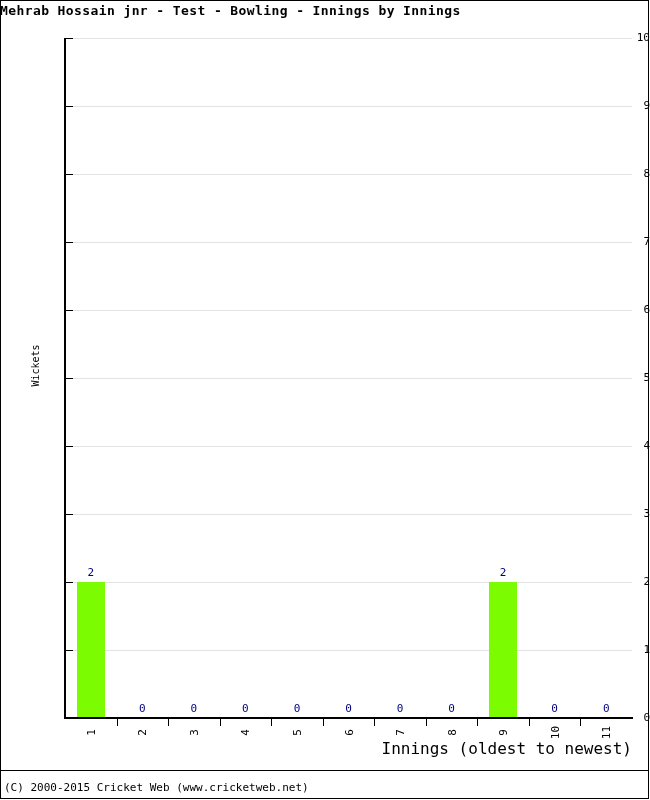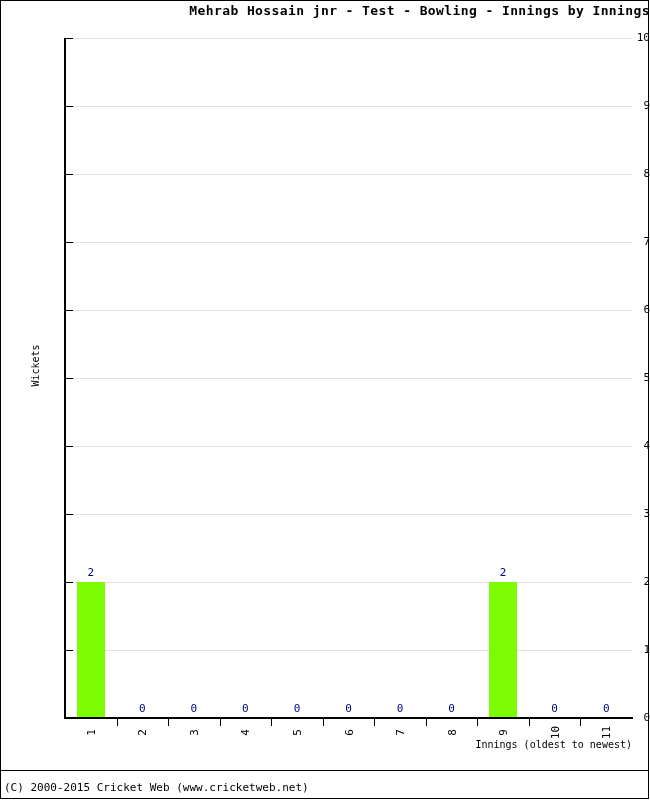--- a/index.html
+++ b/index.html
@@ -25,21 +25,21 @@
     border: 1px solid #000000;
     box-sizing: border-box;
   }
 
   
   #chart-title {
     position: absolute;
     left: 0;
     top: 3px;
     width: 650px;
-    text-align: right;
+    text-align: left;
     font-size: 13px;
     font-weight: bold;
     color: #000000;
     letter-spacing: 0.4px;
     white-space: nowrap;
   }
 
   
   #plot-area {
     position: absolute;
@@ -127,21 +127,21 @@
     transform: rotate(-90deg);
     transform-origin: center center;
     white-space: nowrap;
   }
   #x-axis-title {
     position: absolute;
     left: 332px;
     top: 739px;
     width: 300px;
     text-align: right;
-    font-size: 10px;
+    font-size: 16px;
     color: #000000;
     white-space: nowrap;
   }
 
   
   .bar {
     position: absolute;
     bottom: 0;
     background: #7cfc00;
   }

